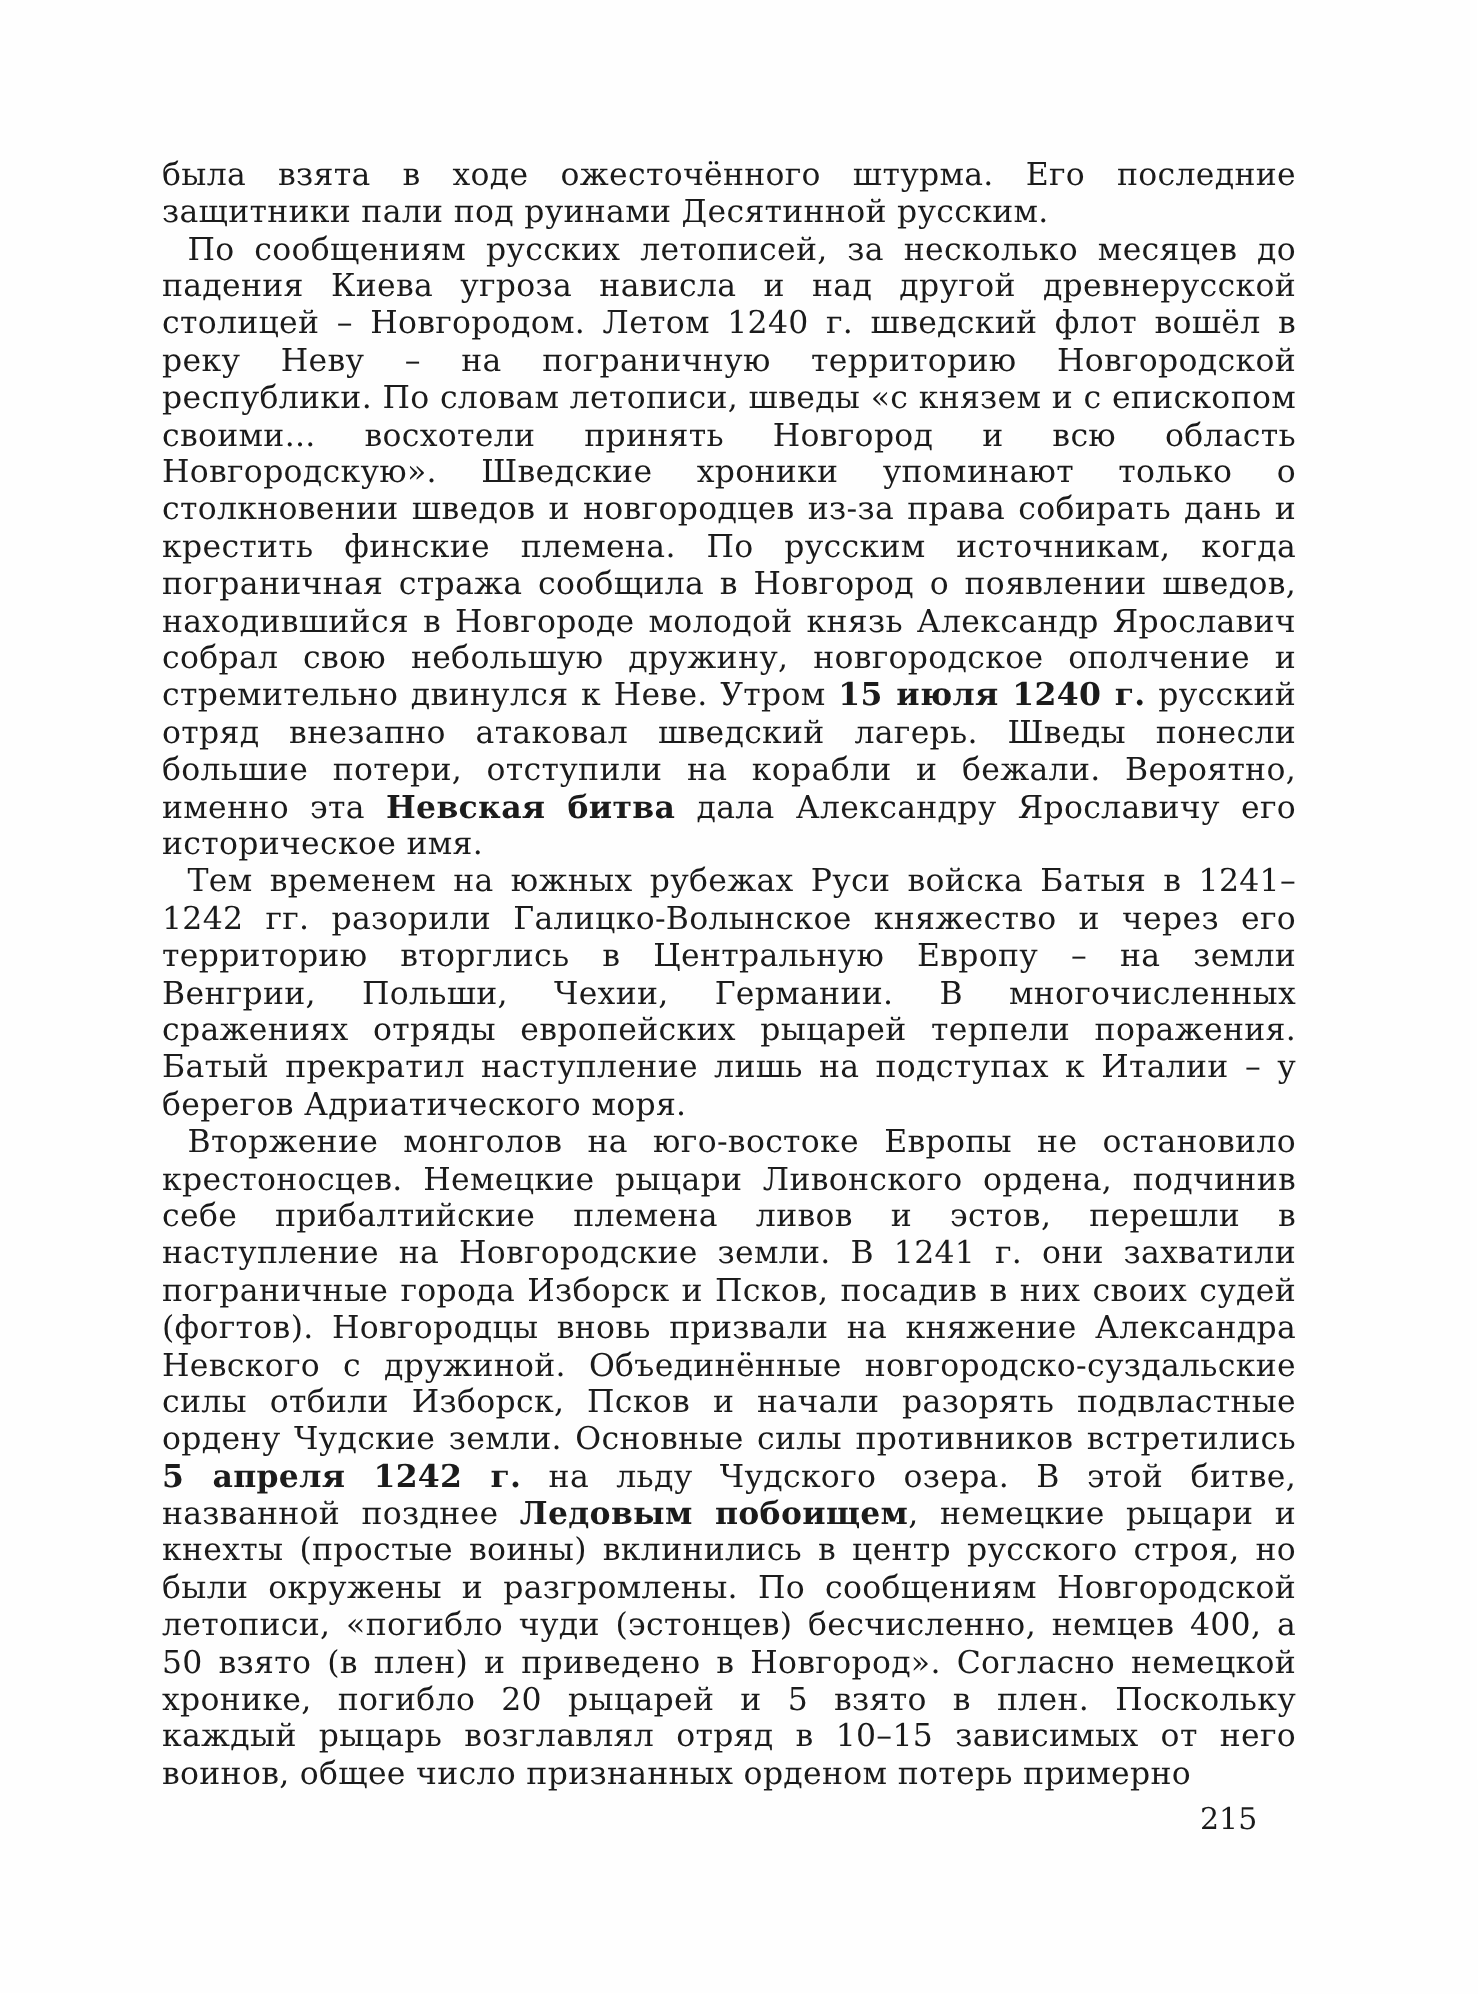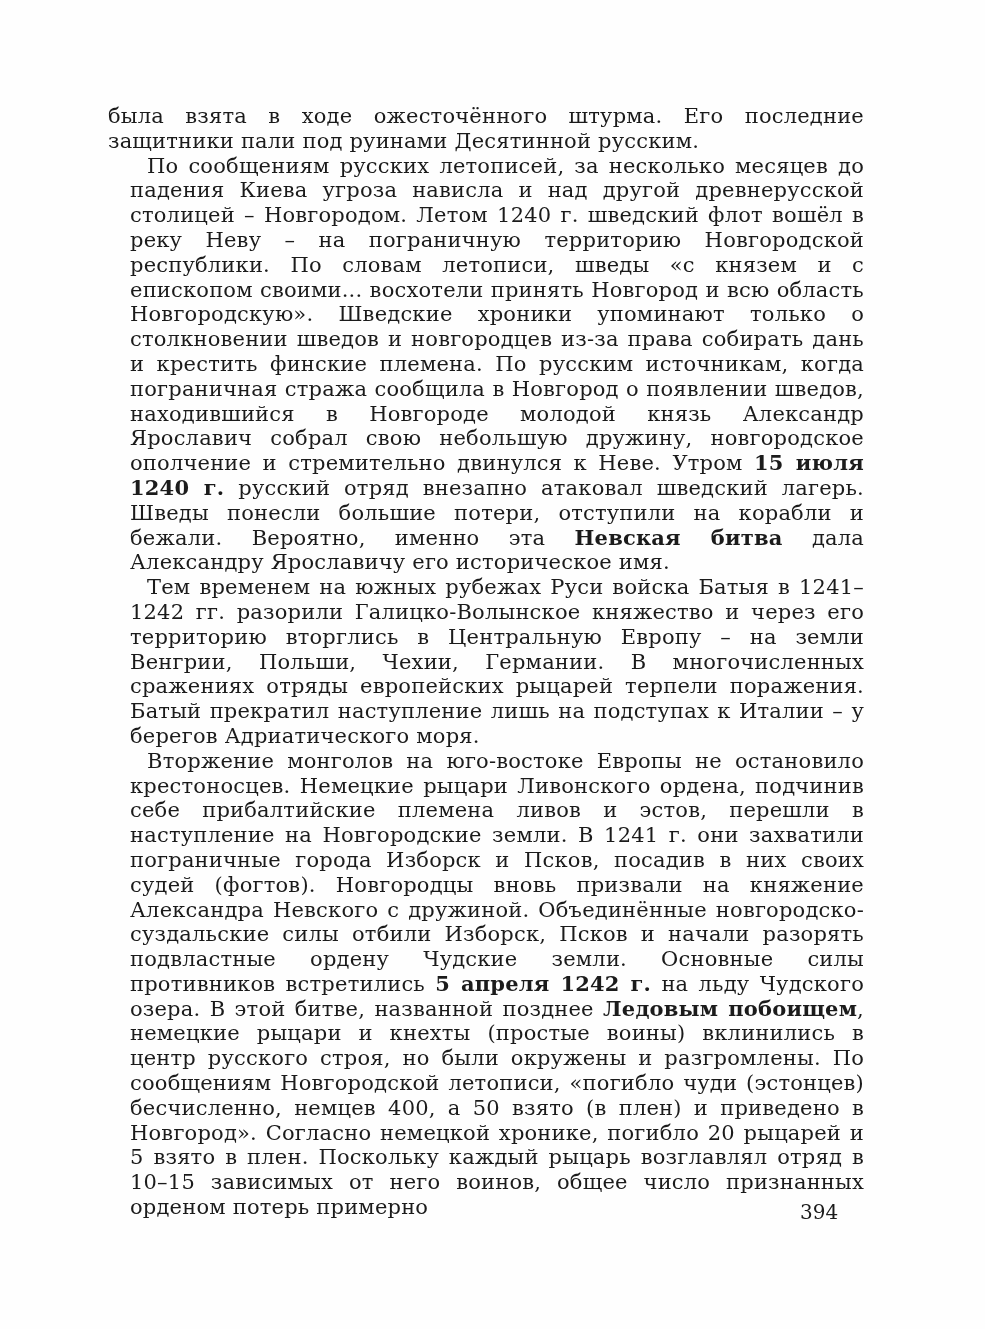--- a/index.html
+++ b/index.html
@@ -26,21 +26,20 @@
     line-height: 24.8px;
     letter-spacing: 0.2px;
   }
   p.para {
     margin: 0;
     padding: 0;
     text-indent: 0;
   }
   p.para.indent {
     text-indent: 17px;
-    margin-left: 22px;
   }
   .text-block b {
     font-weight: bold;
   }
   .page-number {
     position: absolute;
     left: 800px;
     top: 1200px;
     font-size: 20px;
     line-height: 24px;
@@ -50,14 +49,14 @@
 </head>
 <body>
 
 <div class="page">
   <div class="text-block">
       <p class="para"><span>была взята в ходе ожесточённого штурма. Его последние защитники пали под руинами Десятинной русским.</span></p>
       <p class="para indent"><span>По сообщениям русских летописей, за несколько месяцев до падения Киева угроза нависла и над другой древнерусской столицей – Новгородом. Летом 1240 г. шведский флот вошёл в реку Неву – на пограничную территорию Новгородской республики. По словам летописи, шведы «с князем и с епископом своими... восхотели принять Новгород и всю область Новгородскую». Шведские хроники упоминают только о столкновении шведов и новгородцев из-за права собирать дань и крестить финские племена. По русским источникам, когда пограничная стража сообщила в Новгород о появлении шведов, находившийся в Новгороде молодой князь Александр Ярославич собрал свою небольшую дружину, новгородское ополчение и стремительно двинулся к Неве. Утром </span><b>15 июля 1240 г.</b><span> русский отряд внезапно атаковал шведский лагерь. Шведы понесли большие потери, отступили на корабли и бежали. Вероятно, именно эта </span><b>Невская битва</b><span> дала Александру Ярославичу его историческое имя.</span></p>
       <p class="para indent"><span>Тем временем на южных рубежах Руси войска Батыя в 1241–1242 гг. разорили Галицко-Волынское княжество и через его территорию вторглись в Центральную Европу – на земли Венгрии, Польши, Чехии, Германии. В многочисленных сражениях отряды европейских рыцарей терпели поражения. Батый прекратил наступление лишь на подступах к Италии – у берегов Адриатического моря.</span></p>
       <p class="para indent"><span>Вторжение монголов на юго-востоке Европы не остановило крестоносцев. Немецкие рыцари Ливонского ордена, подчинив себе прибалтийские племена ливов и эстов, перешли в наступление на Новгородские земли. В 1241 г. они захватили пограничные города Изборск и Псков, посадив в них своих судей (фогтов). Новгородцы вновь призвали на княжение Александра Невского с дружиной. Объединённые новгородско-суздальские силы отбили Изборск, Псков и начали разорять подвластные ордену Чудские земли. Основные силы противников встретились </span><b>5 апреля 1242 г.</b><span> на льду Чудского озера. В этой битве, названной позднее </span><b>Ледовым побоищем</b><span>, немецкие рыцари и кнехты (простые воины) вклинились в центр русского строя, но были окружены и разгромлены. По сообщениям Новгородской летописи, «погибло чуди (эстонцев) бесчисленно, немцев 400, а 50 взято (в плен) и приведено в Новгород». Согласно немецкой хронике, погибло 20 рыцарей и 5 взято в плен. Поскольку каждый рыцарь возглавлял отряд в 10–15 зависимых от него воинов, общее число признанных орденом потерь примерно</span></p>
     </div>
-  <div class="page-number">394</div>
+  <div class="page-number">215</div>
 </div>
 
 </body></html>

